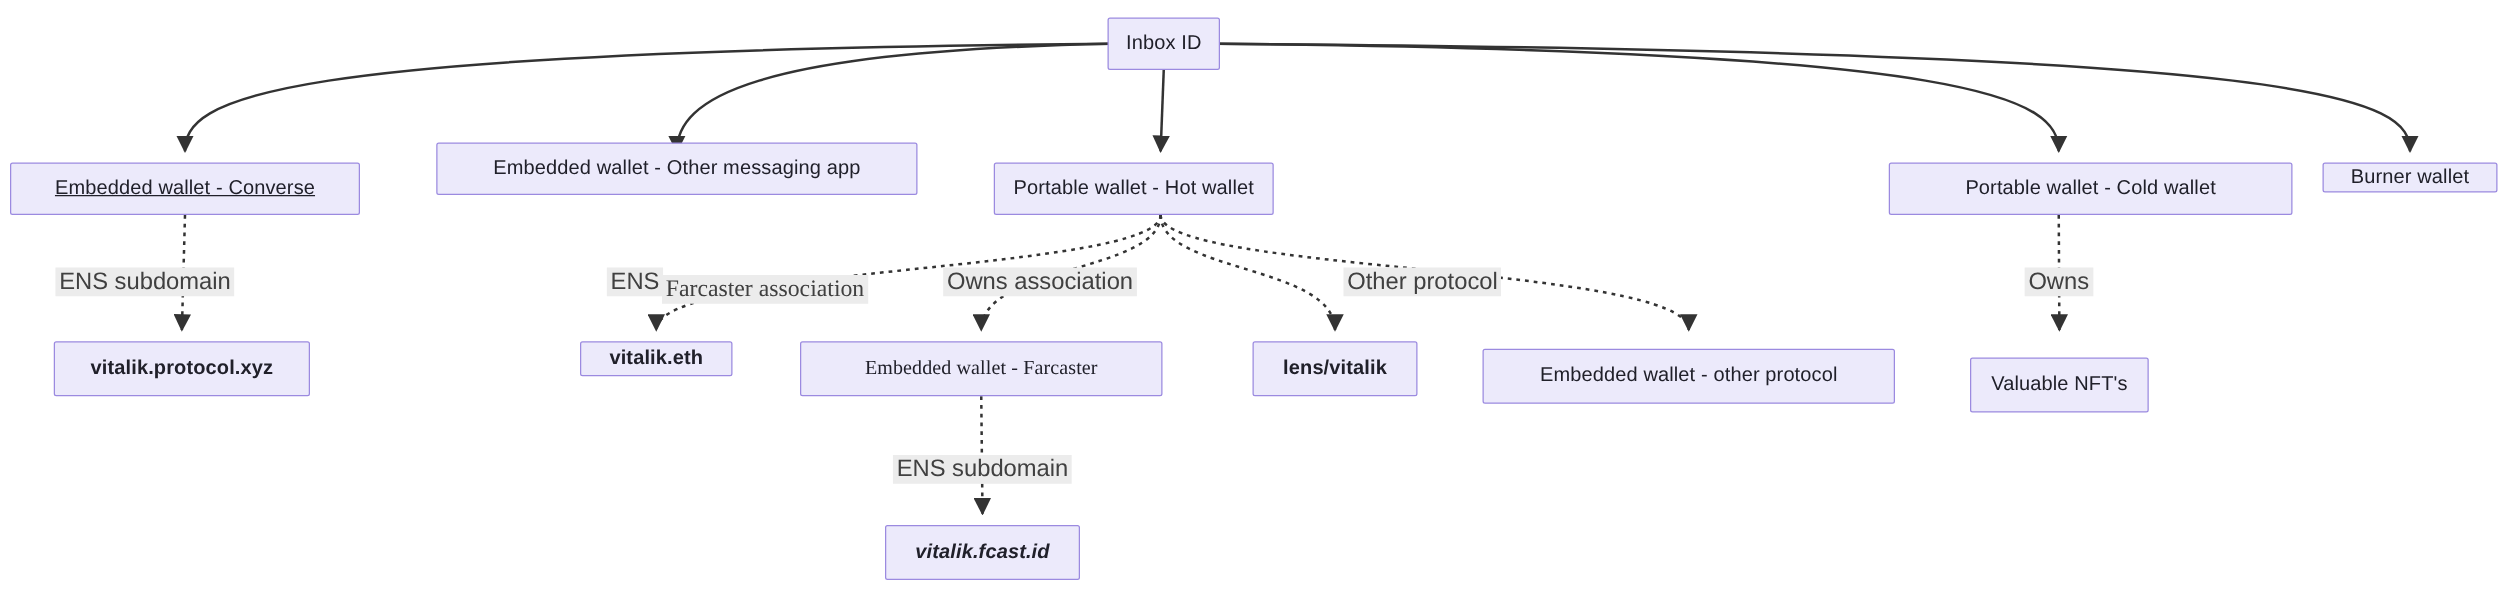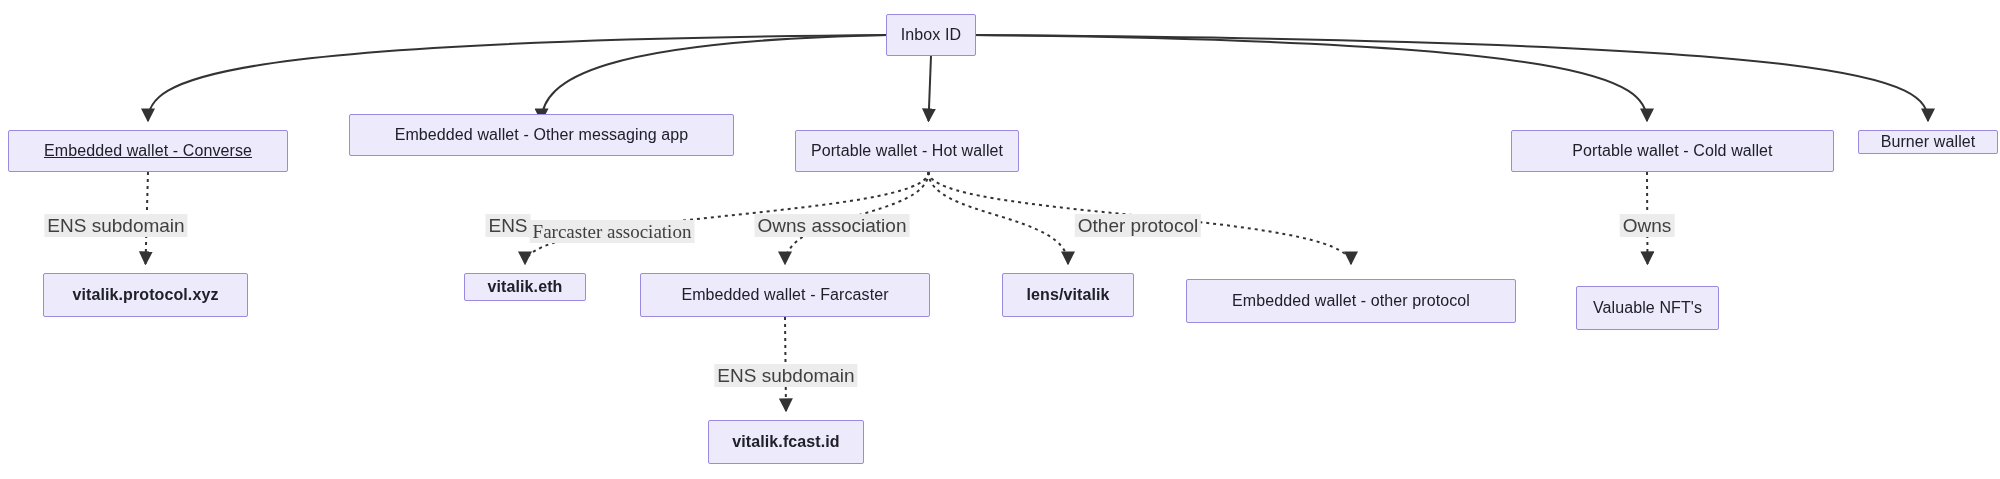--- a/index.html
+++ b/index.html
@@ -84,25 +84,25 @@
   </svg>
   <div id="node-layer">
       <div class="node" style="left: 886px; top: 14px; width: 90px; height: 42px;">Inbox ID</div>
       <div class="node" style="left: 8px; top: 130px; width: 280px; height: 42px; text-decoration: underline;">Embedded wallet - Converse</div>
       <div class="node" style="left: 349px; top: 114px; width: 385px; height: 42px;">Embedded wallet - Other messaging app</div>
       <div class="node" style="left: 795px; top: 130px; width: 224px; height: 42px;">Portable wallet - Hot wallet</div>
       <div class="node" style="left: 1511px; top: 130px; width: 323px; height: 42px;">Portable wallet - Cold wallet</div>
       <div class="node" style="left: 1858px; top: 130px; width: 140px; height: 24px;">Burner wallet</div>
       <div class="node bold" style="left: 43px; top: 273px; width: 205px; height: 44px;">vitalik.protocol.xyz</div>
       <div class="node bold" style="left: 464px; top: 273px; width: 122px; height: 28px;">vitalik.eth</div>
-      <div class="node" style="left: 640px; top: 273px; width: 290px; height: 44px;">Embedded wallet - Farcaster</div>
+      <div class="node" style="left: 640px; top: 273px; width: 290px; height: 44px; font-family: Liberation Serif, serif;">Embedded wallet - Farcaster</div>
       <div class="node bold" style="left: 1002px; top: 273px; width: 132px; height: 44px;">lens/vitalik</div>
       <div class="node" style="left: 1186px; top: 279px; width: 330px; height: 44px;">Embedded wallet - other protocol</div>
       <div class="node" style="left: 1576px; top: 286px; width: 143px; height: 44px;">Valuable NFT's</div>
-      <div class="node bold" style="left: 708px; top: 420px; width: 156px; height: 44px;">vitalik.fcast.id</div>
+      <div class="node bold" style="left: 708px; top: 420px; width: 156px; height: 44px; font-style: italic;">vitalik.fcast.id</div>
     </div>
   <div id="label-layer">
       <div class="edge-label" style="left: 116px; top: 214px;">ENS subdomain</div>
       <div class="edge-label" style="left: 508px; top: 214px;">ENS</div>
       <div class="edge-label" style="left: 612px; top: 220px; font-family: Liberation Serif, serif;">Farcaster association</div>
       <div class="edge-label" style="left: 832px; top: 214px;">Owns association</div>
       <div class="edge-label" style="left: 1114px; top: 214px; margin-left: 24px;">Other protocol</div>
       <div class="edge-label" style="left: 1647px; top: 214px;">Owns</div>
       <div class="edge-label" style="left: 786px; top: 364px;">ENS subdomain</div>
     </div>

